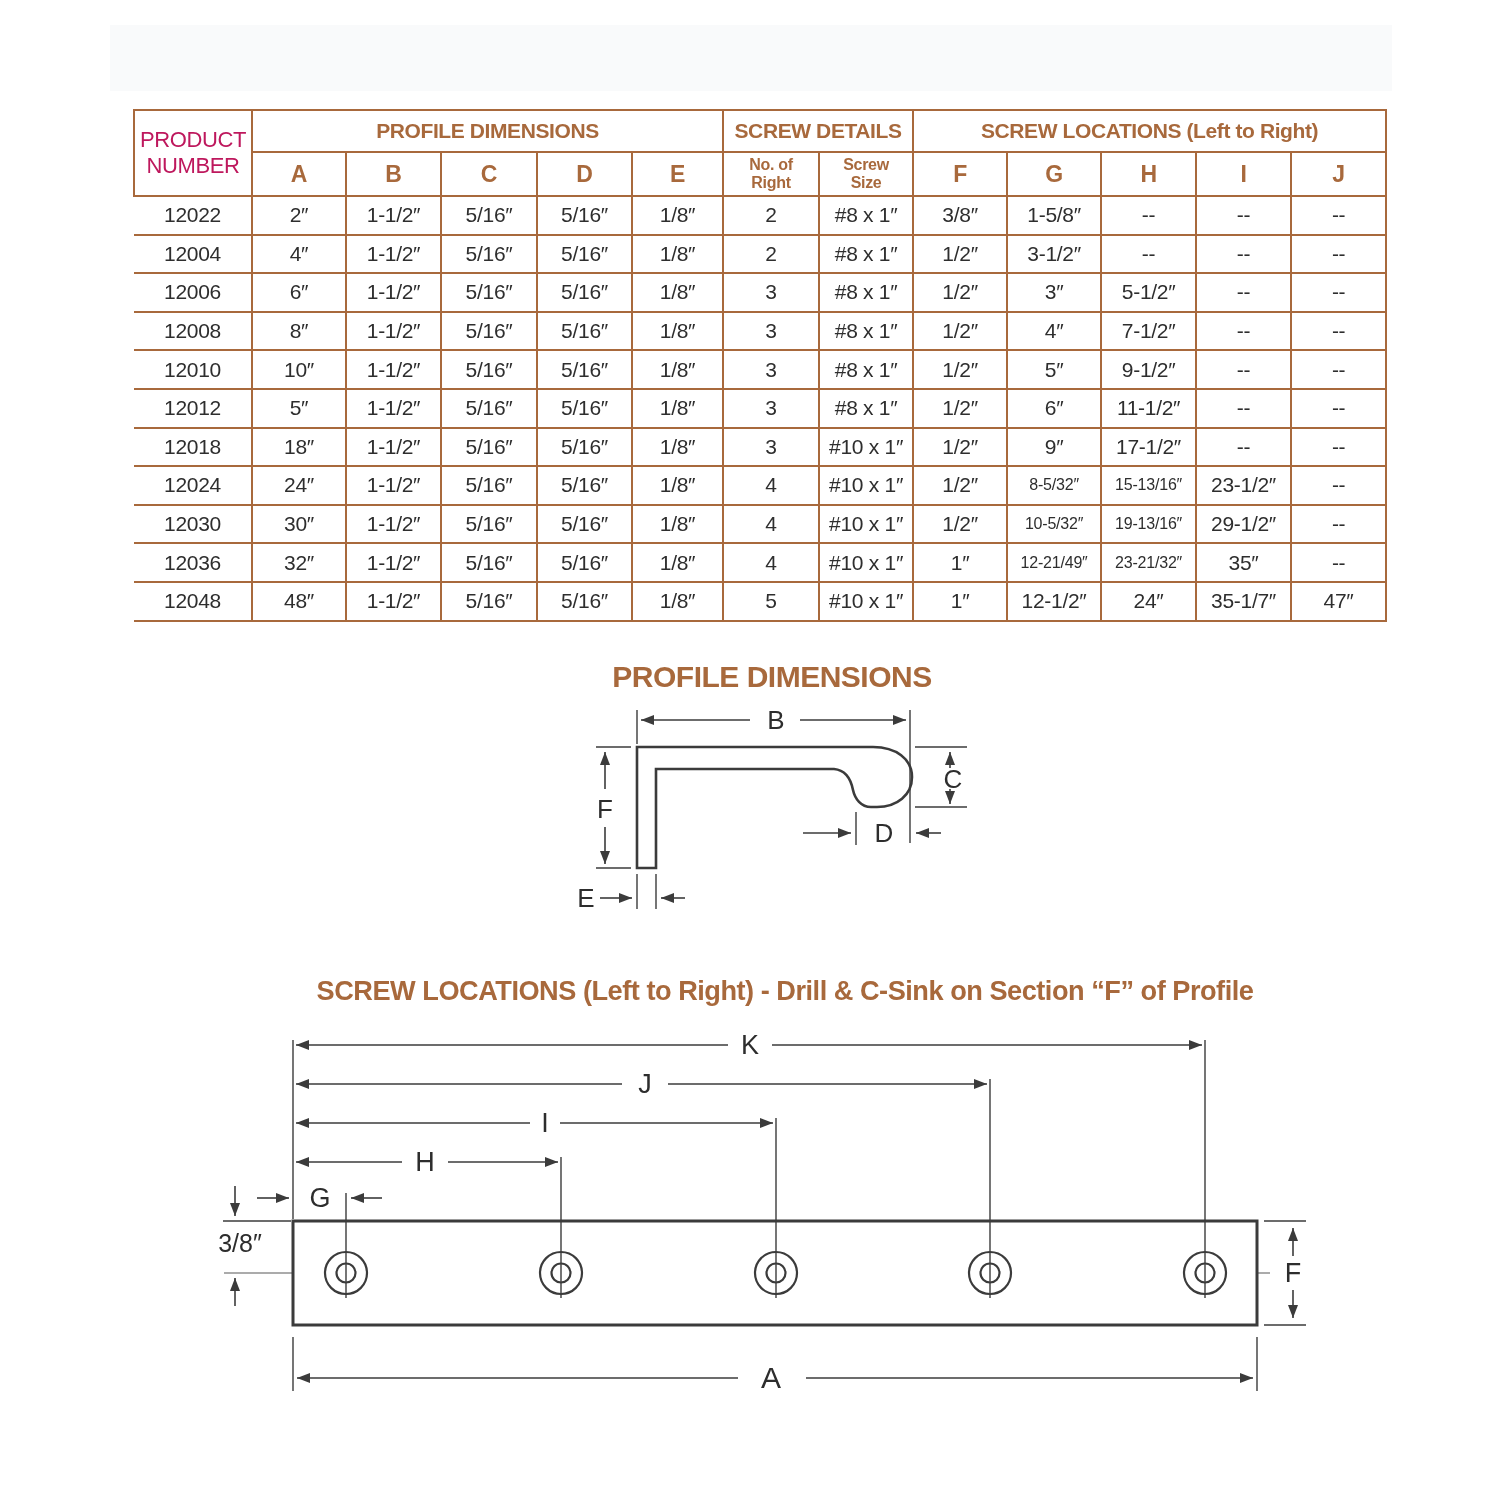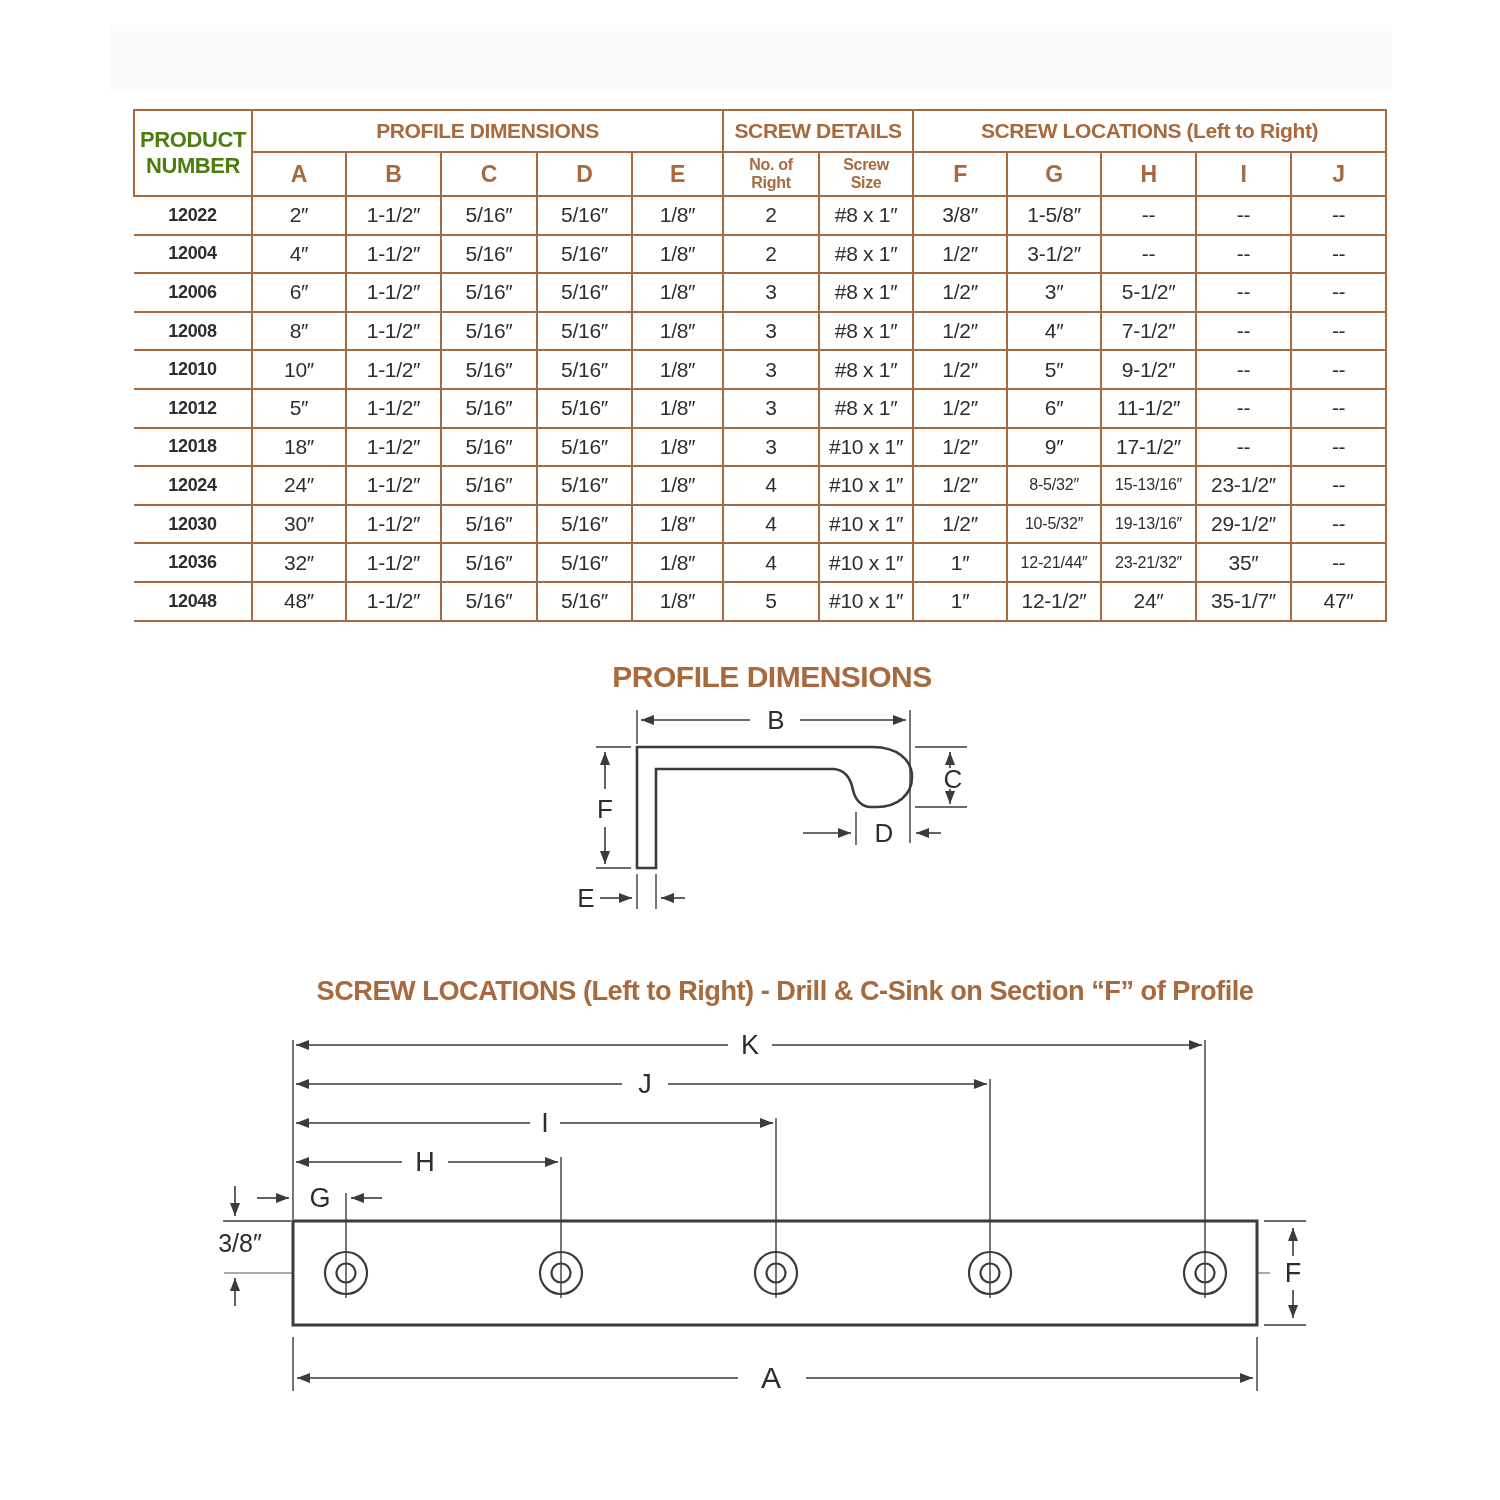--- a/index.html
+++ b/index.html
@@ -13,29 +13,29 @@
   table.spec{
     position:absolute;left:133px;top:109px;width:1252px;
     border-collapse:collapse;table-layout:fixed;
   }
   table.spec th, table.spec td{
     border:2px solid #A8693C;text-align:center;vertical-align:middle;padding:0;
     overflow:hidden;
   }
   th.prod-head{
     border-top:none;border-left:none;
-    color:#4d7c0f;font-weight:bold;font-size:22px;line-height:1.18;letter-spacing:-0.4px;
+    color:#be185d;font-weight:normal;font-size:22px;line-height:1.18;letter-spacing:-0.4px;
   }
   tr.row-group th{height:40px;}
   tr.row-sub th{height:42px;}
   .group-h{color:#A8693C;font-weight:bold;font-size:21px;letter-spacing:-0.4px;}
   .sub-h{color:#A8693C;font-weight:bold;font-size:23px;letter-spacing:-0.3px;}
   .sub-h-sm{color:#A8693C;font-weight:bold;font-size:16px;line-height:1.12;white-space:pre-line;letter-spacing:-0.3px;}
   tbody td{height:36.6px;font-size:21px;letter-spacing:-0.3px;color:#2e2e2e;}
-  tbody td.prod{border-left:none;font-weight:bold;font-size:18px;}
+  tbody td.prod{border-left:none;font-weight:normal;font-size:21px;}
   tbody td.small{font-size:16px;letter-spacing:-0.2px;border-radius:18px;}
 
   
   .sec-title{position:absolute;color:#A8693C;font-weight:bold;text-align:center;letter-spacing:-0.5px;}
   .t-profile{left:537px;top:660px;width:470px;font-size:30px;}
   .t-screw{left:250px;top:975px;width:1070px;font-size:28px;transform:scaleX(0.97);transform-origin:center;}
 
   
   svg{position:absolute;}
   .svg-profile{left:555px;top:688px;width:470px;height:232px;}
@@ -235,21 +235,21 @@
       <tr>
         <td class="prod">12036</td>
         <td>32″</td>
         <td>1-1/2″</td>
         <td>5/16″</td>
         <td>5/16″</td>
         <td>1/8″</td>
         <td>4</td>
         <td>#10 x 1″</td>
         <td>1″</td>
-        <td class="small">12-21/44″</td>
+        <td class="small">12-21/49″</td>
         <td class="small">23-21/32″</td>
         <td>35″</td>
         <td>--</td>
       </tr>
       <tr>
         <td class="prod">12048</td>
         <td>48″</td>
         <td>1-1/2″</td>
         <td>5/16″</td>
         <td>5/16″</td>

